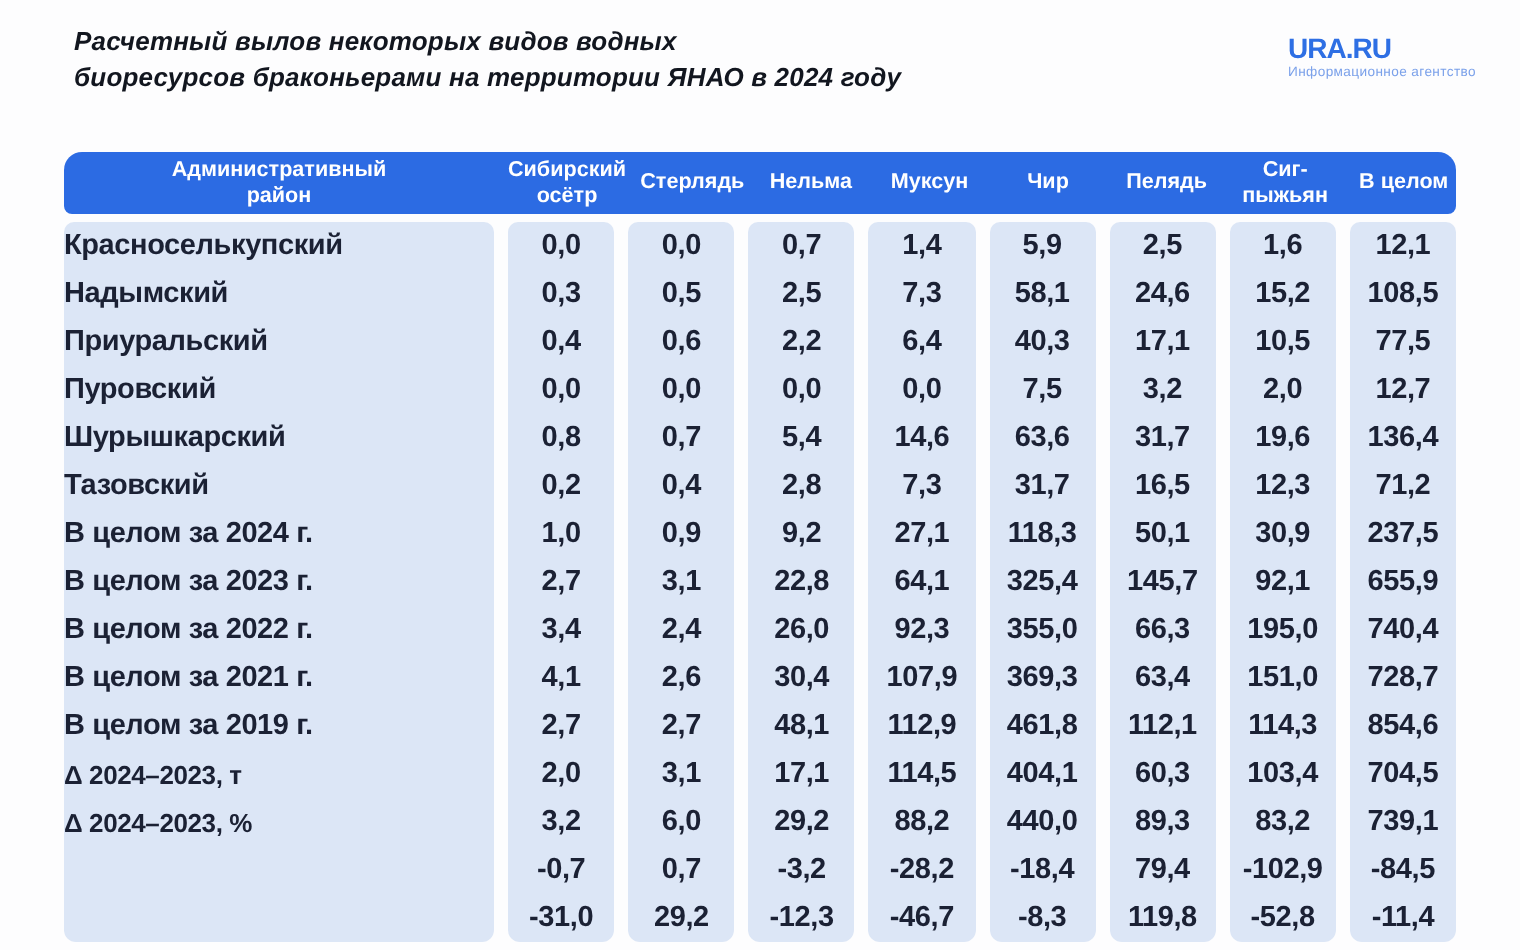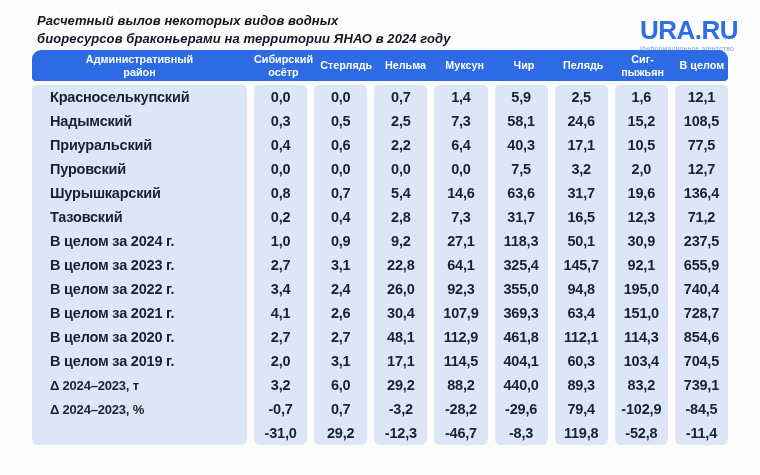--- a/index.html
+++ b/index.html
@@ -4,37 +4,37 @@
 <style>
   html,body{margin:0;padding:0;background:#fff;}
   .page{
     position:relative;width:760px;height:475px;overflow:hidden;
     background:var(--page-bg,#fdfdfe);
     font-family:"Liberation Sans",sans-serif;
   }
   .top{position:absolute;left:37px;top:12px;right:22px;display:flex;justify-content:space-between;align-items:flex-start;}
   .title{font-size:13px;font-weight:bold;color:var(--title-color,#12161f);line-height:1.35;letter-spacing:0.1px;font-style:italic;}
   .logo{text-align:left;margin-top:5px;flex:0 0 auto;}
-  .logo-name{font-size:26px;font-weight:bold;color:var(--logo-blue,#2e6fe4);letter-spacing:-0.5px;line-height:1;}
+  .logo-name{font-size:14px;font-weight:bold;color:var(--logo-blue,#2e6fe4);letter-spacing:-0.5px;line-height:1;}
   .logo-tagline{font-size:6.8px;color:#7ba1ea;margin-top:2px;letter-spacing:0.2px;white-space:nowrap;}
-  .table{position:absolute;left:32px;top:50px;width:696px;}
+  .table{position:absolute;left:32px;top:76px;width:696px;}
   .thead{
     display:grid;grid-template-columns:215px repeat(8,1fr);column-gap:7px;
     background:var(--header-blue,#2c6be3);
     border-radius:9px 9px 4px 4px;height:31px;align-items:center;
   }
   .th{color:#fff;font-size:10.8px;font-weight:bold;text-align:center;line-height:1.18;}
   .tbody{margin-top:4px;display:grid;grid-template-columns:215px repeat(8,1fr);column-gap:7px;}
   .col-block{background:var(--cell-bg,#dce6f6);border-radius:5px 5px 6px 6px;}
   .cell{
     height:24px;display:flex;align-items:center;justify-content:center;
     font-size:14.5px;font-weight:bold;color:var(--text-dark,#1b2134);
     letter-spacing:-0.2px;white-space:nowrap;
   }
-  .cell-label{justify-content:flex-start;padding-left:18px;}
+  .cell-label{justify-content:flex-start;padding-left:0;}
   .cell-small{font-size:13px;}
 </style>
 </head>
 <body>
 
 <div class="page" id="page" style="--page-bg: #fdfdfe; --title-color: #12161f; --header-blue: #2c6be3; --cell-bg: #dce6f6; --text-dark: #1b2134; --logo-blue: #2e6fe4;">
   <div class="top">
     <div class="title">
       <span>Расчетный вылов некоторых видов водных</span><br>
       <span>биоресурсов браконьерами на территории ЯНАО в 2024 году</span>
@@ -62,21 +62,20 @@
           <div class="cell cell-label">Красноселькупский</div>
           <div class="cell cell-label">Надымский</div>
           <div class="cell cell-label">Приуральский</div>
           <div class="cell cell-label">Пуровский</div>
           <div class="cell cell-label">Шурышкарский</div>
           <div class="cell cell-label">Тазовский</div>
           <div class="cell cell-label">В целом за 2024 г.</div>
           <div class="cell cell-label">В целом за 2023 г.</div>
           <div class="cell cell-label">В целом за 2022 г.</div>
           <div class="cell cell-label">В целом за 2021 г.</div>
-          <div class="cell cell-label">В целом за 2020 г.</div>
           <div class="cell cell-label">В целом за 2019 г.</div>
           <div class="cell cell-label cell-small">Δ 2024–2023, т</div>
           <div class="cell cell-label cell-small">Δ 2024–2023, %</div>
         </div>
         <div class="col-block">
           <div class="cell cell-num">0,0</div>
           <div class="cell cell-num">0,3</div>
           <div class="cell cell-num">0,4</div>
           <div class="cell cell-num">0,0</div>
           <div class="cell cell-num">0,8</div>
@@ -149,33 +148,33 @@
           <div class="cell cell-num">7,5</div>
           <div class="cell cell-num">63,6</div>
           <div class="cell cell-num">31,7</div>
           <div class="cell cell-num">118,3</div>
           <div class="cell cell-num">325,4</div>
           <div class="cell cell-num">355,0</div>
           <div class="cell cell-num">369,3</div>
           <div class="cell cell-num">461,8</div>
           <div class="cell cell-num">404,1</div>
           <div class="cell cell-num">440,0</div>
-          <div class="cell cell-num">-29,6</div>
+          <div class="cell cell-num">-18,4</div>
           <div class="cell cell-num">-8,3</div>
         </div>
         <div class="col-block">
           <div class="cell cell-num">2,5</div>
           <div class="cell cell-num">24,6</div>
           <div class="cell cell-num">17,1</div>
           <div class="cell cell-num">3,2</div>
           <div class="cell cell-num">31,7</div>
           <div class="cell cell-num">16,5</div>
           <div class="cell cell-num">50,1</div>
           <div class="cell cell-num">145,7</div>
-          <div class="cell cell-num">94,8</div>
+          <div class="cell cell-num">66,3</div>
           <div class="cell cell-num">63,4</div>
           <div class="cell cell-num">112,1</div>
           <div class="cell cell-num">60,3</div>
           <div class="cell cell-num">89,3</div>
           <div class="cell cell-num">79,4</div>
           <div class="cell cell-num">119,8</div>
         </div>
         <div class="col-block">
           <div class="cell cell-num">1,6</div>
           <div class="cell cell-num">15,2</div>

